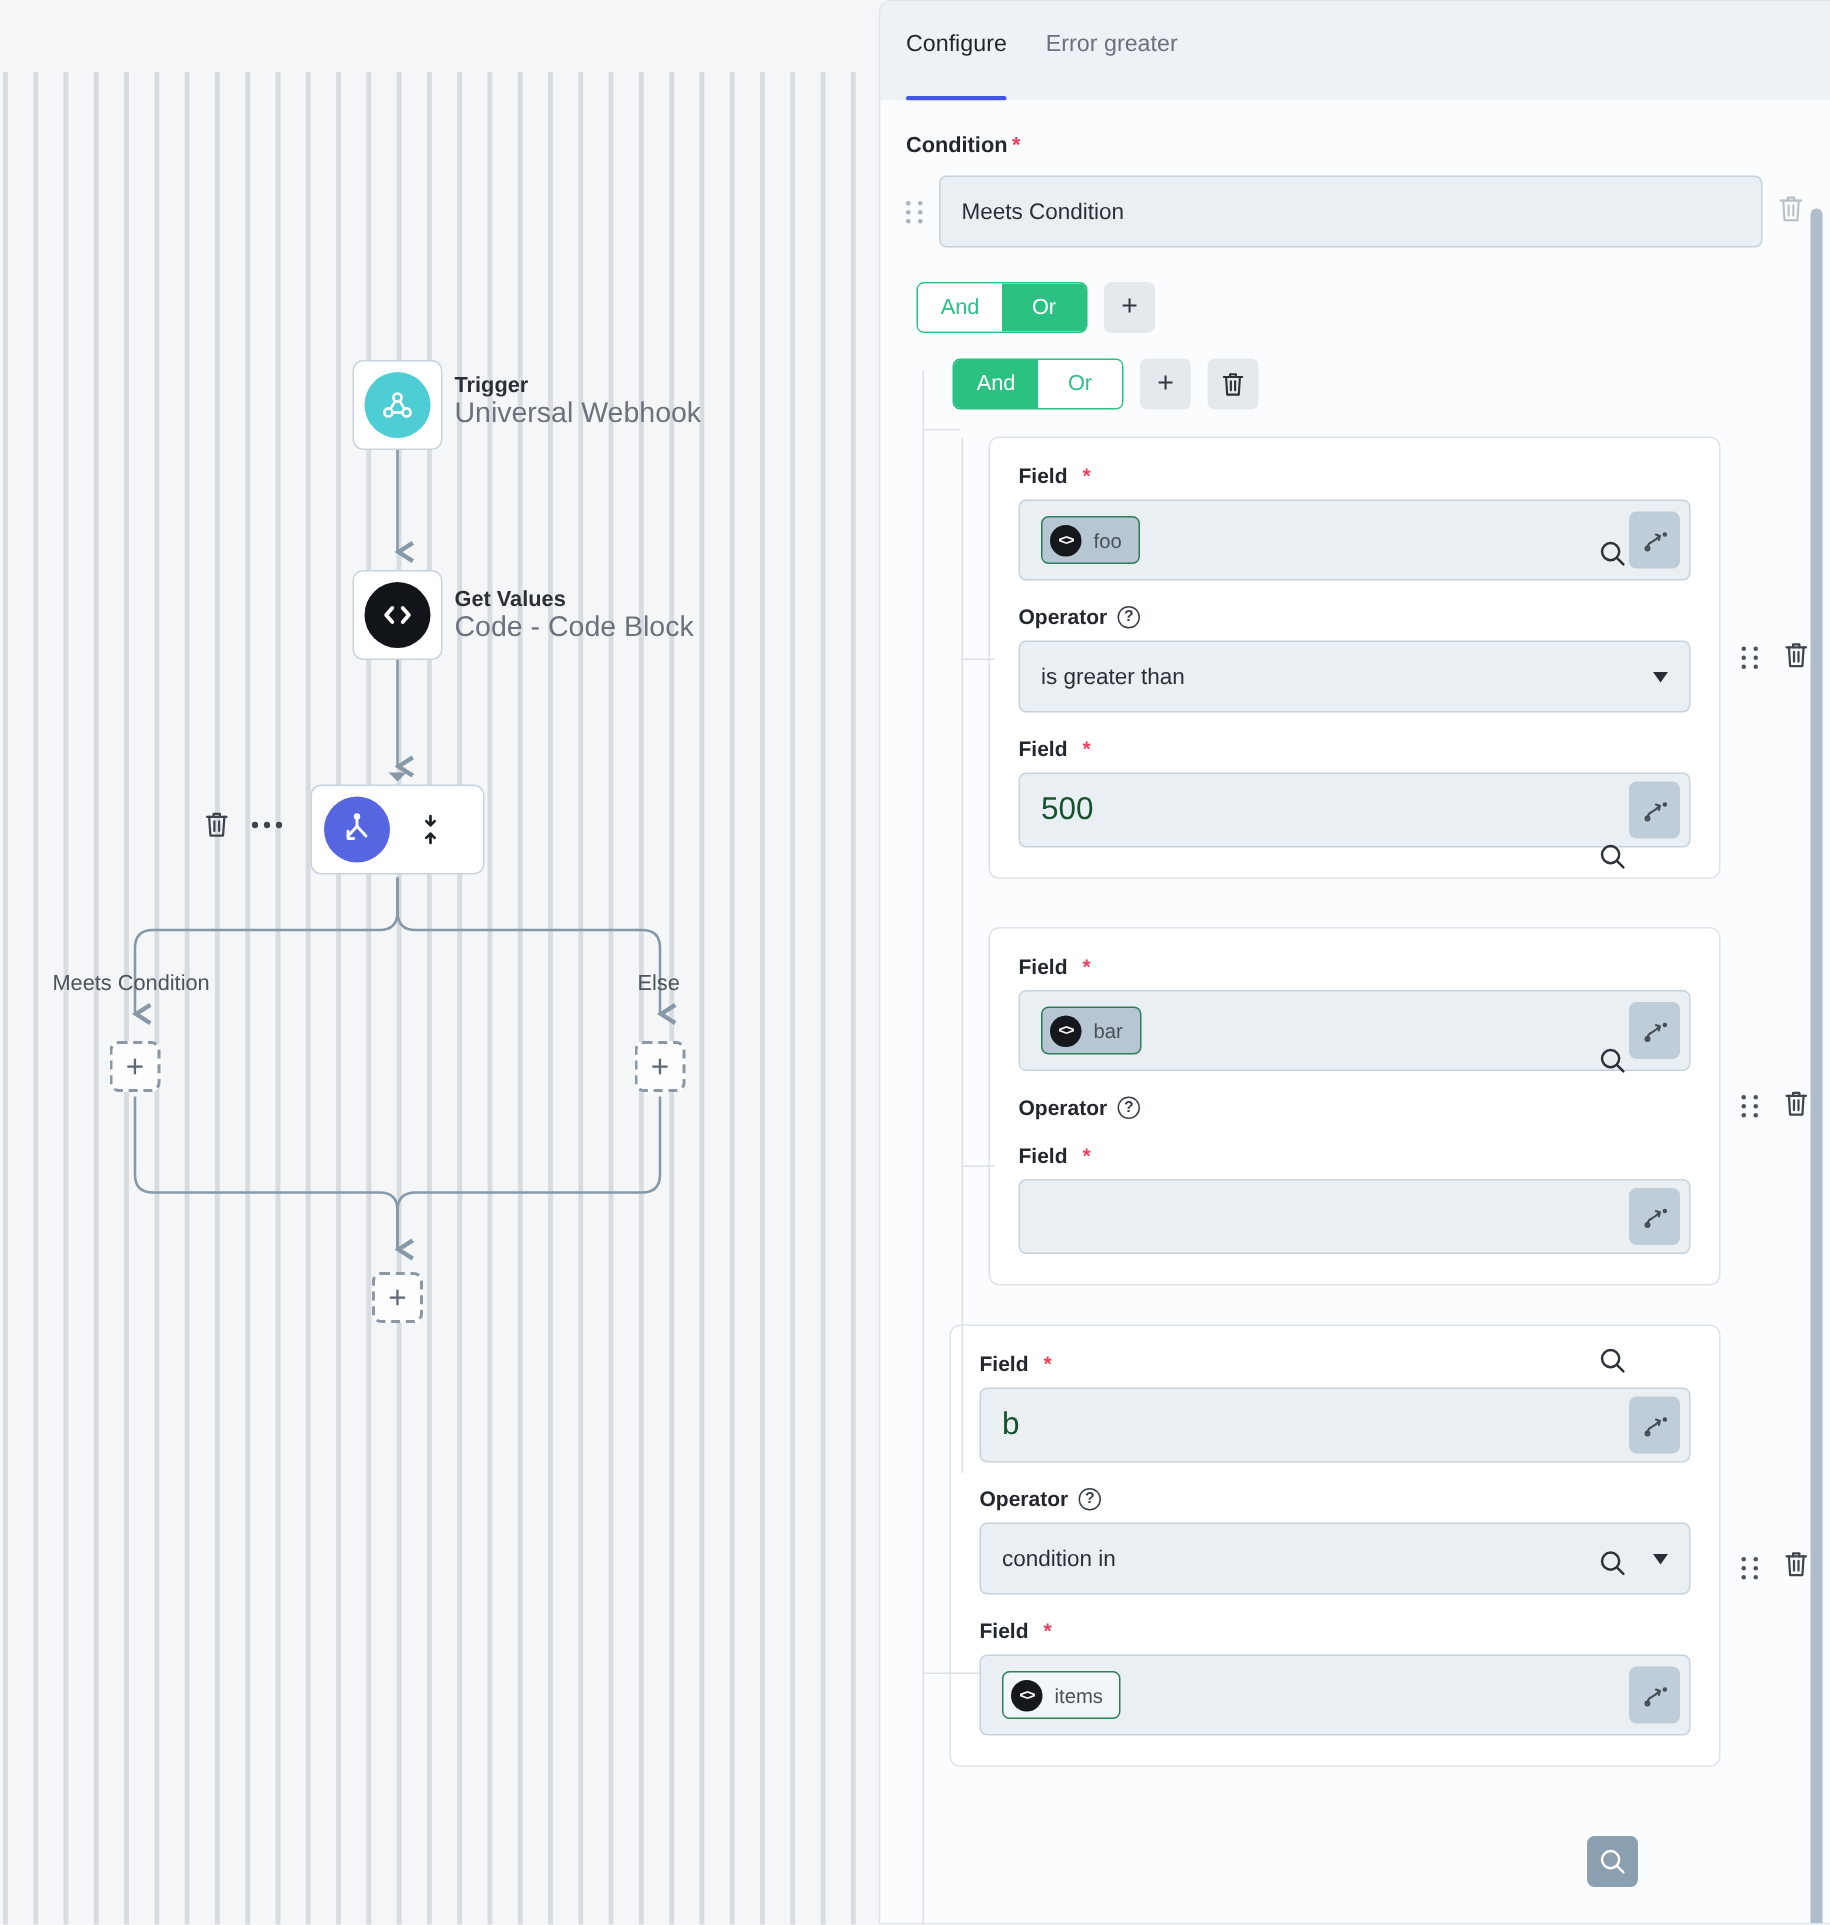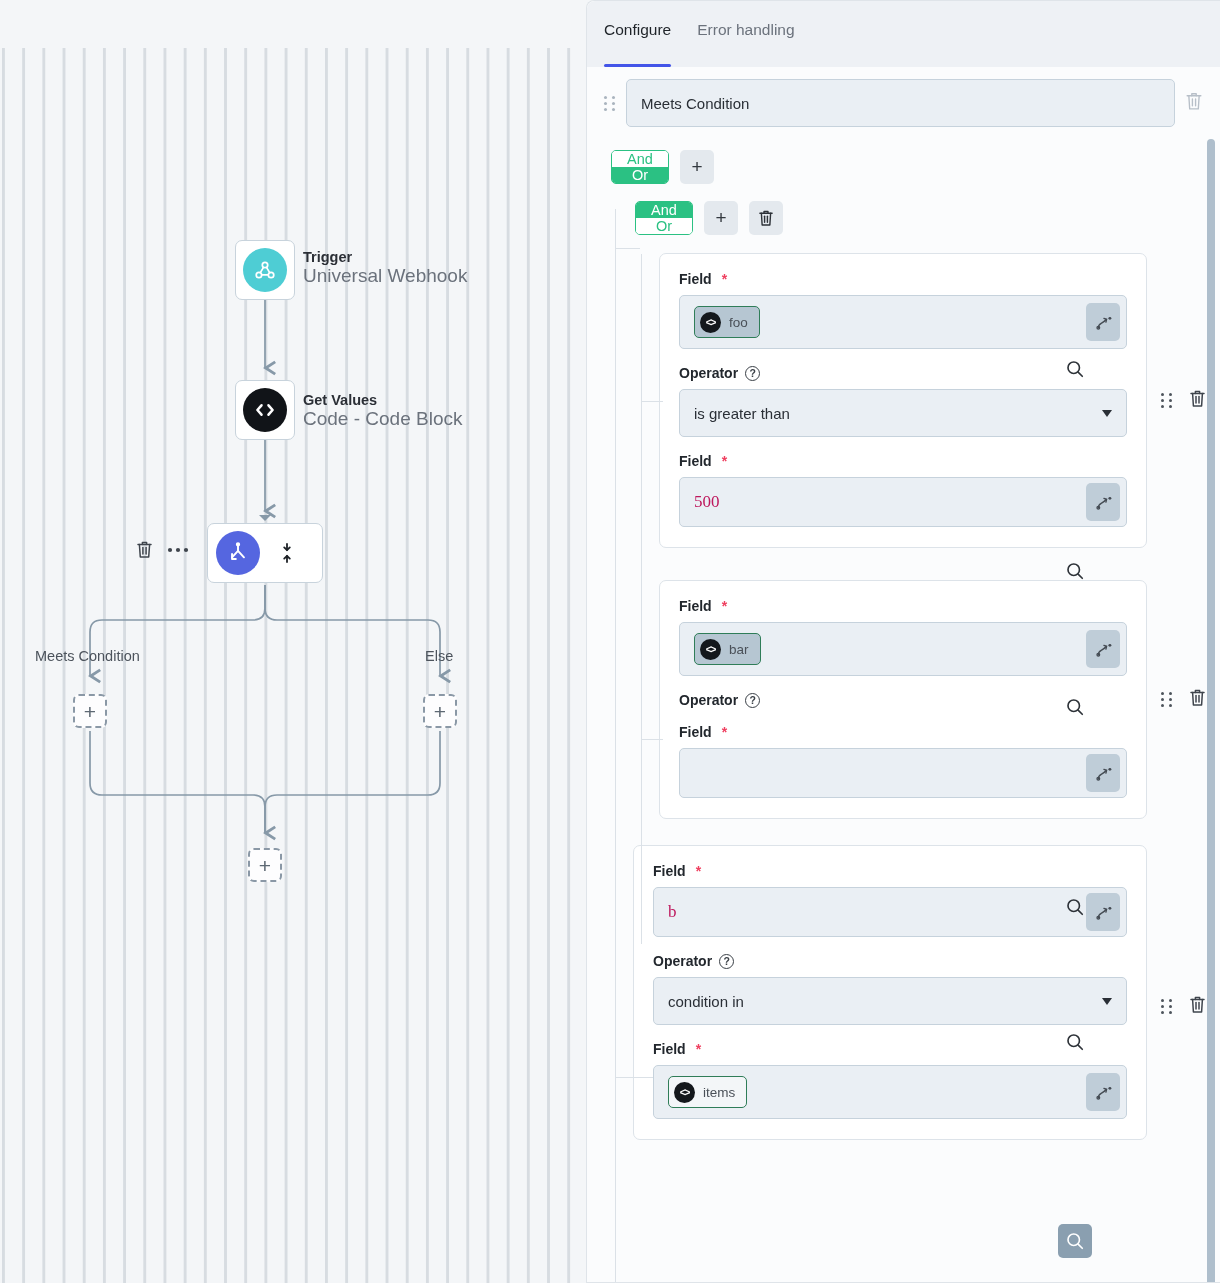--- a/index.html
+++ b/index.html
@@ -120,21 +120,20 @@
     display: flex; align-items: center; padding: 0 14px;
     font-size: 15px; color: #2a2f36;
   }
   .trash { color: #b7bfc8; cursor: pointer; }
   .trash.dark { color: #3f454d; }
 
   .seg-row { display: flex; align-items: center; gap: 11px; }
   .segmented {
     display: flex; border: 1px solid #2bc183; border-radius: 5px; overflow: hidden;
     height: 34px;
-    flex-direction: column;
   }
   .seg {
     min-width: 56px; padding: 0 14px; display: flex; align-items: center; justify-content: center;
     font-size: 14.5px; cursor: pointer; background: #ffffff; color: #2bc183;
   }
   .seg.on { background: #2bc183; color: #ffffff; }
   .sq-btn {
     width: 34px; height: 34px; border-radius: 5px; background: #e4e9ee;
     display: flex; align-items: center; justify-content: center;
     color: #33393f; font-size: 19px; cursor: pointer;
@@ -154,21 +153,21 @@
     font-size: 10.5px; display: inline-flex; align-items: center; justify-content: center;
     color: #3a4047; font-weight: bold;
   }
 
   .value-box {
     margin-top: 8px; height: 54px; background: #eaeff4;
     border: 1px solid #c6d2dc; border-radius: 5px;
     display: flex; align-items: center; padding: 0 6px 0 14px;
     position: relative;
   }
-  .value-text { font-size: 17px; color: #be185d; flex: 1; font-family: Liberation Serif, serif; }
+  .value-text { font-size: 21px; color: #14532d; flex: 1; }
   .chip {
     display: inline-flex; align-items: center; gap: 8px;
     background: #b6c6d2; border: 1px solid #2f7d58; border-radius: 5px;
     padding: 4px 11px 4px 5px; height: 32px;
   }
   .chip.light { background: #f3f6f8; }
   .chip-icon {
     width: 21px; height: 21px; border-radius: 50%; background: #14181c;
     display: flex; align-items: center; justify-content: center; color: #fff;
     font-size: 10px; font-weight: bold; letter-spacing: -1px;
@@ -307,25 +306,28 @@
     </div>
     <div class="ph" style="left:248px; top:800px;">
       <span>+</span>
     </div>
   </div>
 
   <div id="panel">
 
     <div class="panel-header">
       <div class="tab active">Configure</div>
-      <div class="tab">Error handling</div>
+      <div class="tab">Error greater</div>
     </div>
 
     <div class="panel-body">
 
+      <div class="section-label">
+        <span>Condition</span><span class="req">*</span>
+      </div>
 
       <div class="cond-name-row">
         <span class="drag-handle">
           <i></i>
             <i></i>
             <i></i>
             <i></i>
             <i></i>
             <i></i>
         </span>

